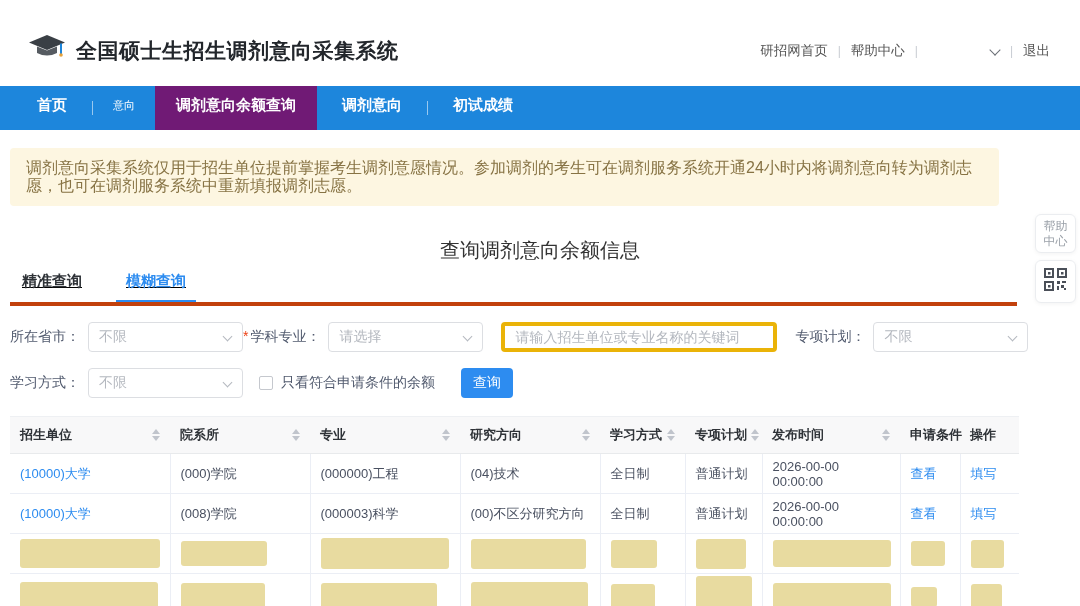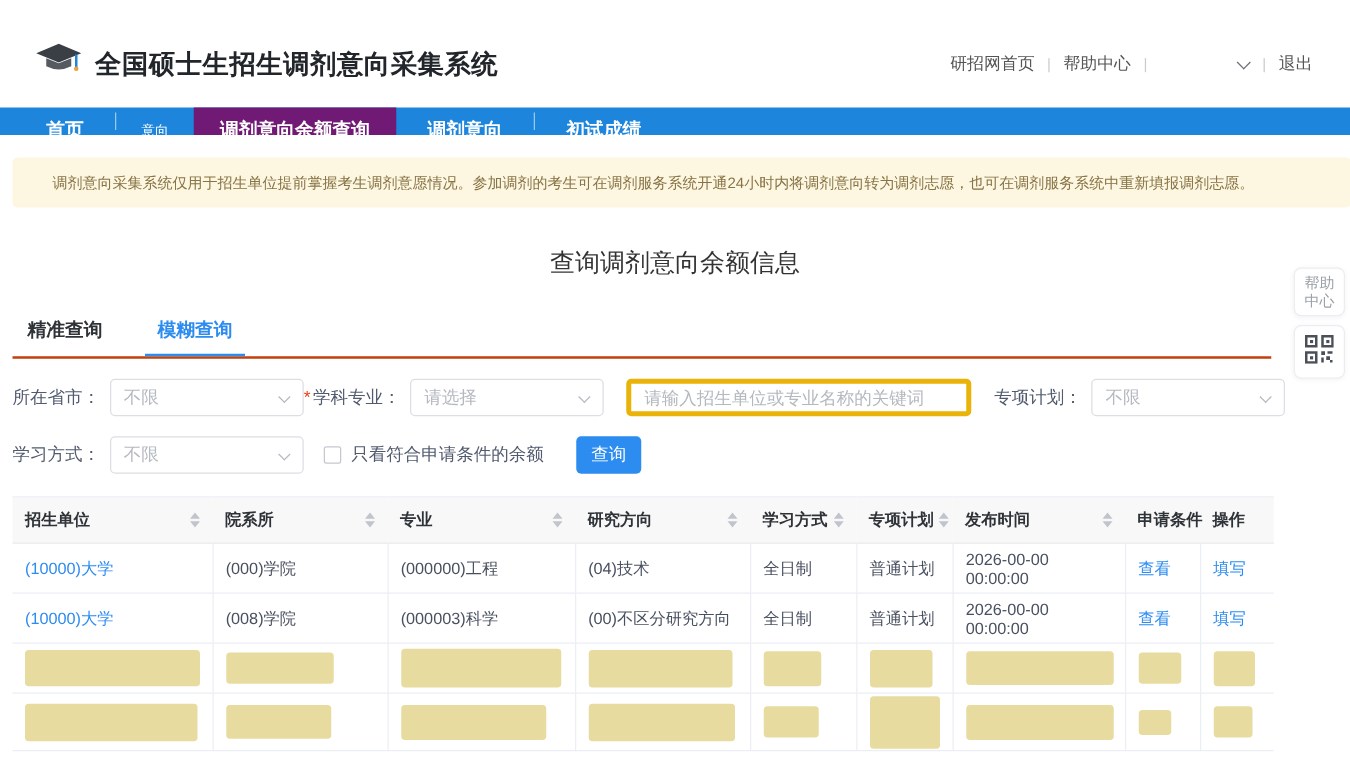--- a/index.html
+++ b/index.html
@@ -13,35 +13,35 @@
   .brand-title { font-size:21px; font-weight:700; color:#22262b; letter-spacing:.5px; }
   .top-links { display:flex; align-items:center; gap:10px; font-size:13.5px; color:#555; }
   .top-links .sep { color:#c8ccd2; font-size:12px; }
   .top-link { cursor:pointer; }
   .user-slot { width:52px; height:16px; }
   .chev-down { width:10px; height:10px; display:inline-block; position:relative; top:-2px; }
   .chev-down::after { content:""; position:absolute; left:1px; top:2px; width:7px; height:7px;
     border-right:1.5px solid #6a6f76; border-bottom:1.5px solid #6a6f76; transform:rotate(45deg); }
 
   
-  .nav { height:22px; background:#1d86dc; display:flex; align-items:stretch; padding-left:12px; }
+  .nav { height:44px; background:#1d86dc; display:flex; align-items:stretch; padding-left:12px; }
   .nav-item { color:#fff; font-size:15px; font-weight:600; line-height:38px; padding:0 25px;
     cursor:pointer; white-space:nowrap; }
   .nav-item.small { font-size:11px; padding:0 20px; font-weight:500; }
   .nav-item.active { background:#701a75; padding:0 21px; }
   .nav-sep { width:1px; height:14px; background:rgba(255,255,255,.55); align-self:center; }
 
   
   .content { padding:0 10px; width:1080px; }
-  .notice { margin-top:18px; width:1071px; background:#fdf6e1; border-radius:4px;
-    padding:11px 32px; font-size:12px; color:#877344; line-height:18px; }
+  .notice { margin-top:18px; width:989px; background:#fdf6e1; border-radius:4px;
+    padding:11px 16px; font-size:16px; color:#877344; line-height:18px; }
   .page-title { margin-top:31px; width:1060px; text-align:center; font-size:20px;
     font-weight:500; color:#333; }
 
-  .tabs { margin-top:23px; width:1007px; border-bottom:2px solid #c2410c; display:flex; padding-left:2px; }
+  .tabs { width:1007px; border-bottom:4px solid #c2410c; display:flex; padding-left:2px;text-decoration:underline; }
   .tab { padding:8px 10px 9px; margin-right:24px; font-size:15px; font-weight:600; color:#2f3338;
     cursor:pointer; border-bottom:2px solid transparent; }
   .tab.active { color:#2d8cf0; border-bottom-color:#2d8cf0; }
 
   
   .form-row { display:flex; align-items:center; margin-top:16px; font-size:14px; color:#515a6e; }
   .form-row.second { margin-top:16px; }
   .f-label { margin-right:8px; white-space:nowrap; }
   .req { color:#ed4014; margin-right:2px; }
   .select { width:155px; height:30px; border:1px solid #dcdee2; border-radius:4px;

